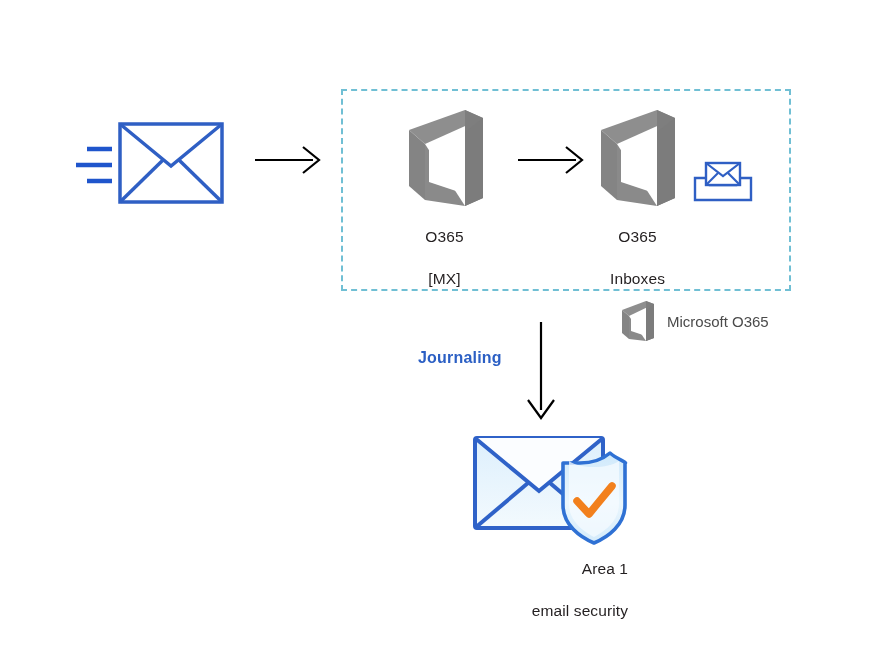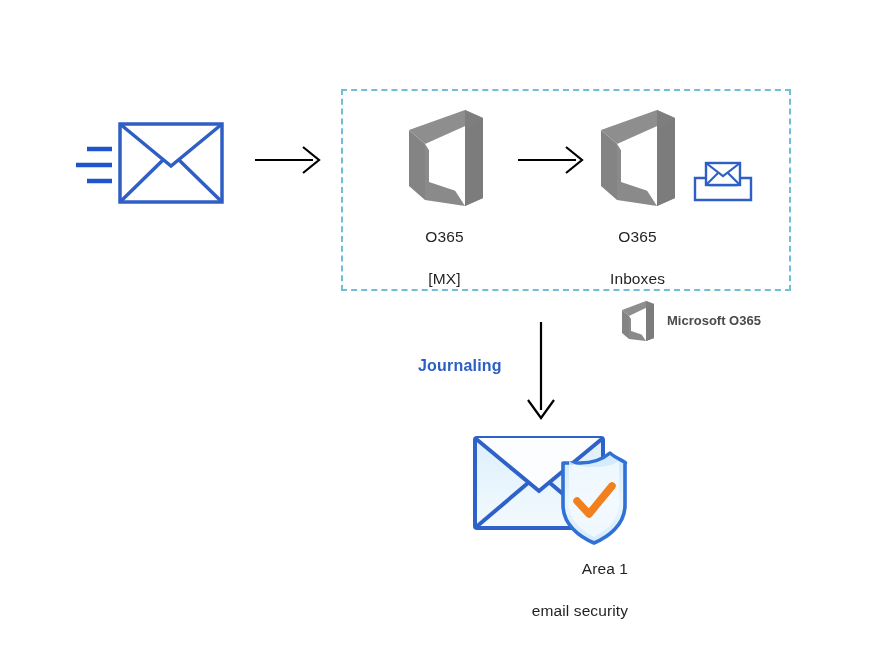--- a/index.html
+++ b/index.html
@@ -38,24 +38,23 @@
   .label-journaling {
     position: absolute;
     font-size: 16px;
     font-weight: bold;
     color: #2b5fc4;
     letter-spacing: 0.2px;
     white-space: nowrap;
   }
   .legend-label {
     position: absolute;
-    font-size: 13px;
+    font-size: 15px;
     color: #4a4a4a;
     white-space: nowrap;
-    font-weight: bold;
   }
 
   
   .dashed-box {
     position: absolute;
     left: 341px;
     top: 89px;
     width: 450px;
     height: 202px;
     border: 2px dashed #70bfd4;
@@ -166,21 +165,21 @@
 
   <div class="legend-label" style="left:667px; top:313px;">Microsoft O365</div>
 
   <div class="node" style="left:523px; top:322px;">
     <svg width="38" height="100" viewBox="0 0 38 100">
       <line x1="18" y1="0" x2="18" y2="88" stroke="#000000" stroke-width="2.2"></line>
       <path d="M5 78 L18 96 L31 78" fill="none" stroke="#000000" stroke-width="2.2" stroke-linecap="butt" stroke-linejoin="miter"></path>
     </svg>
   </div>
 
-  <div class="label-journaling" style="left:418px; top:357px;">Journaling</div>
+  <div class="label-journaling" style="left:418px; top:349px;">Journaling</div>
 
   <div class="node" style="left:472px; top:433px;">
     <svg width="158" height="112" viewBox="0 0 158 112">
       <defs>
         <linearGradient id="envGrad" x1="0" y1="0" x2="0" y2="1">
           <stop offset="0%" stop-color="#ddeffc"></stop>
           <stop offset="100%" stop-color="#f3fafe"></stop>
         </linearGradient>
         <linearGradient id="shieldGrad" x1="0" y1="0" x2="0" y2="1">
           <stop offset="0%" stop-color="#cfe9fb"></stop>

